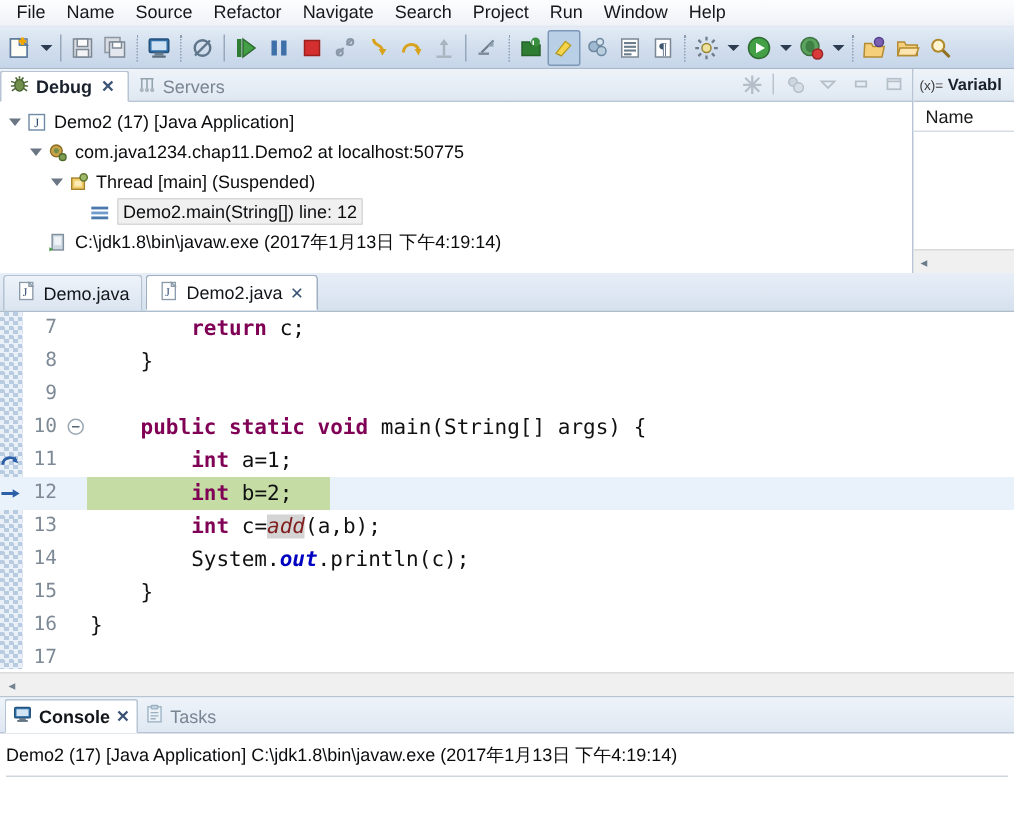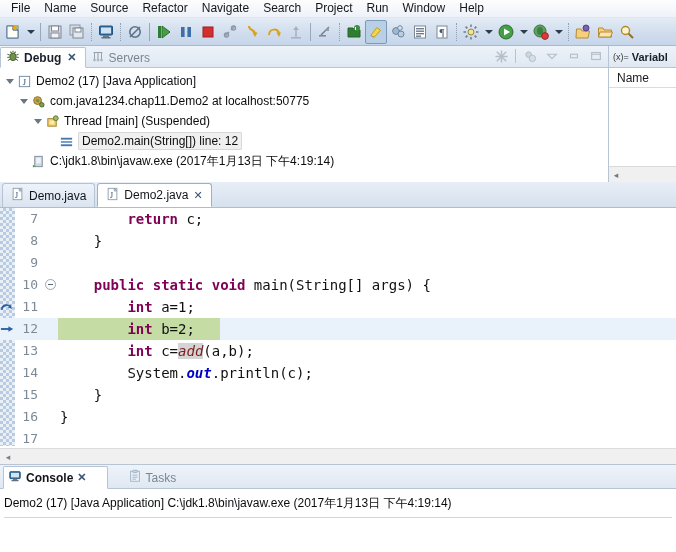--- a/index.html
+++ b/index.html
@@ -118,23 +118,23 @@
   .mcall { color:#7f1d1d; font-style:italic; background:#d4d4d4; }
   .sfield { color:#0000c0; font-style:italic; font-weight:700; }
   .mark-dbg { position:absolute; left:0; top:4px; width:15px; height:14px; z-index:3; }
 
   .ed-hscroll { position:absolute; left:0; bottom:0; width:676px; height:16px; background:#f0f0f0; border-top:1px solid #dcdcdc; display:flex; align-items:center;}
   .ed-hscroll .hs-left { width:16px; text-align:center; color:#74828f; font-size:9px;}
 
   
   .console-area { position:absolute; left:0; top:464px; width:676px; height:88px; background:#fff; border-top:1px solid #b6c4d4;}
   .ctabbar { height:24px; background:linear-gradient(#eef3f9,#dfe8f2); border-bottom:1px solid #b6c4d4; display:flex; align-items:flex-end; padding-left:3px; }
-  .ctab { display:flex; align-items:center; gap:4px; height:23px; padding:0 20px 0 4px; font-size:12px; position:relative; top:1px;}
+  .ctab { display:flex; align-items:center; gap:4px; height:23px; padding:0 4px 0 4px; font-size:12px; position:relative; top:1px;}
   .ctab.active { background:#fff; border:1px solid #b6c4d4; border-bottom:1px solid #fff; border-radius:2px 2px 0 0; font-weight:700; color:#121519;}
-  .ctab.inactive { color:#7a8594;margin-left:16px; }
+  .ctab.inactive { color:#7a8594; }
   .ctab .xg { color:#3b5374; font-size:11px;}
   .console-body { padding:6px 4px; font-size:12px; color:#0b0c0e; }
   .console-line { white-space:nowrap; line-height:16px; }
   .console-rule { margin-top:6px; border-top:1px solid #cfd6de; }
 </style>
 </head>
 <body>
 
 <div id="app">
 

